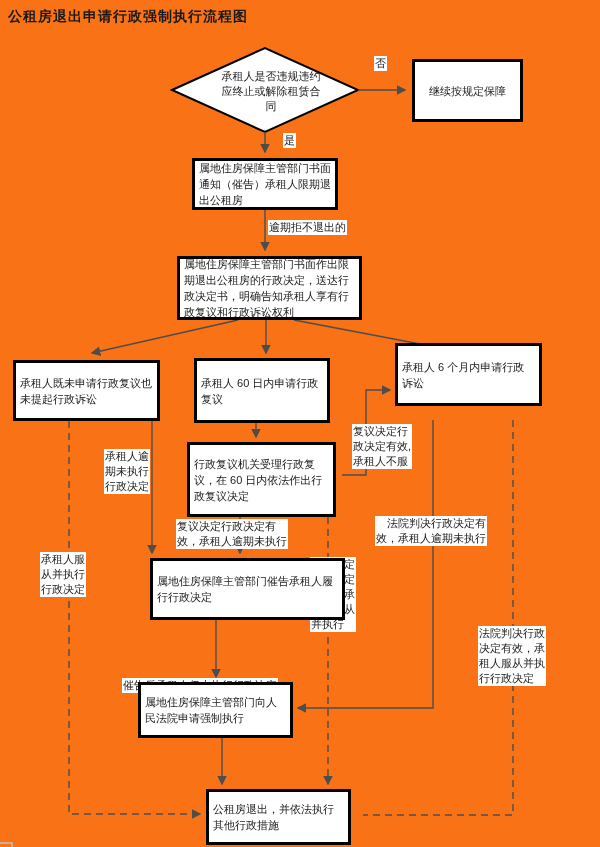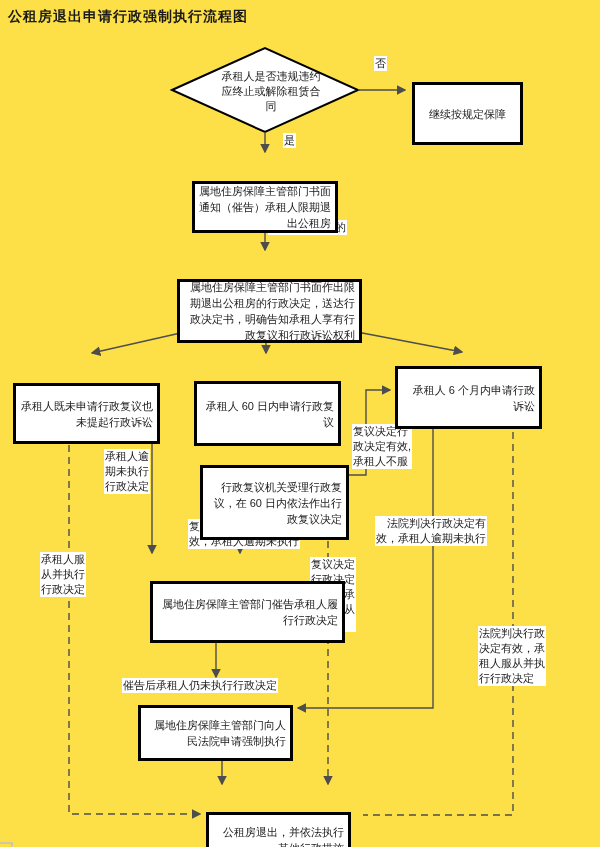--- a/index.html
+++ b/index.html
@@ -1,27 +1,27 @@
 <!DOCTYPE html>
 <html style="--line: #4d4d4d; --border: #000000;"><head>
 <meta charset="utf-8">
 <style>
   html,body{margin:0;padding:0;background:#ffffff;}
   body{font-family:"Liberation Sans","DejaVu Sans",sans-serif;color:#1a1a1a;}
-  .stage{position:relative;width:600px;height:847px;background:#fde047;overflow:hidden;}
+  .stage{position:relative;width:600px;height:847px;background:#f97316;overflow:hidden;}
   .title{position:absolute;left:8px;top:8px;font-size:14px;font-weight:bold;letter-spacing:1px;}
   svg.wires{position:absolute;left:0;top:0;z-index:1;}
   .edge{stroke:var(--line,#4d4d4d);stroke-width:1.4;fill:none;}
   .edge.dashed{stroke-dasharray:7 5;}
   .arrowhead{fill:var(--line,#4d4d4d);}
   .corner-artifact{stroke:#c0c0c0;stroke-width:1.5;fill:none;}
   .lbl{position:absolute;z-index:2;background:#fff;font-size:11px;line-height:15px;white-space:pre-line;padding:0 1px;}
   .box{position:absolute;z-index:3;background:#fff;border:3px solid var(--border,#000);
-       display:flex;align-items:center;justify-content:center;text-align:right;
-       font-size:11px;line-height:16px;box-sizing:border-box;padding:2px 4px;margin-top:23px;}
+       display:flex;align-items:center;justify-content:center;text-align:left;
+       font-size:11px;line-height:16px;box-sizing:border-box;padding:2px 4px;}
   .diamond-text{position:absolute;z-index:3;display:flex;align-items:center;justify-content:center;
        text-align:center;font-size:11px;line-height:15px;}
 </style>
 </head>
 <body>
 
 <div class="stage">
 
   <div class="title">公租房退出申请行政强制执行流程图</div>
 
@@ -54,37 +54,37 @@
 
     <polyline class="corner-artifact" points="0,843 12,843 12,847"></polyline>
   </svg>
 
   <div class="diamond-text" style="left:221px;top:66px;width:100px;height:50px;">承租人是否违规违约应终止或解除租赁合同</div>
 
   <div class="box" style="left:412px;top:59px;width:111px;height:63px;">继续按规定保障</div>
   <div class="box" style="left:192px;top:158px;width:146px;height:52px;">属地住房保障主管部门书面通知（催告）承租人限期退出公租房</div>
   <div class="box" style="left:177px;top:256px;width:185px;height:64px;">属地住房保障主管部门书面作出限期退出公租房的行政决定，送达行政决定书，明确告知承租人享有行政复议和行政诉讼权利</div>
   <div class="box" style="left:13px;top:360px;width:147px;height:61px;">承租人既未申请行政复议也未提起行政诉讼</div>
-  <div class="box" style="left:194px;top:358px;width:147px;height:65px;">承租人 60 日内申请行政复议</div>
+  <div class="box" style="left:194px;top:358px;width:136px;height:65px;">承租人 60 日内申请行政复议</div>
   <div class="box" style="left:395px;top:343px;width:147px;height:63px;">承租人 6 个月内申请行政诉讼</div>
-  <div class="box" style="left:200px;top:442px;width:149px;height:75px;">行政复议机关受理行政复议，在 60 日内依法作出行政复议决定</div>
+  <div class="box" style="left:187px;top:442px;width:149px;height:75px;">行政复议机关受理行政复议，在 60 日内依法作出行政复议决定</div>
   <div class="box" style="left:150px;top:558px;width:195px;height:62px;">属地住房保障主管部门催告承租人履行行政决定</div>
   <div class="box" style="left:138px;top:682px;width:155px;height:56px;">属地住房保障主管部门向人民法院申请强制执行</div>
   <div class="box" style="left:206px;top:789px;width:145px;height:56px;">公租房退出，并依法执行其他行政措施</div>
 
   <div class="lbl" style="left:374px;top:56px;">否</div>
   <div class="lbl" style="left:283px;top:133px;">是</div>
   <div class="lbl" style="left:268px;top:220px;">逾期拒不退出的</div>
   <div class="lbl" style="left:104px;top:449px;">承租人逾
 期未执行
 行政决定</div>
   <div class="lbl" style="left:352px;top:424px;">复议决定行
 政决定有效,
 承租人不服</div>
-  <div class="lbl" style="left:176px;top:519px;margin-left:12px;">复议决定行政决定有
+  <div class="lbl" style="left:176px;top:519px;">复议决定行政决定有
 效，承租人逾期未执行</div>
   <div class="lbl" style="left:375px;top:516px;text-align:right;">法院判决行政决定有
 效，承租人逾期未执行</div>
   <div class="lbl" style="left:40px;top:552px;">承租人服
 从并执行
 行政决定</div>
   <div class="lbl" style="left:310px;top:557px;">复议决定
 行政决定
 有效，承
 租人服从

